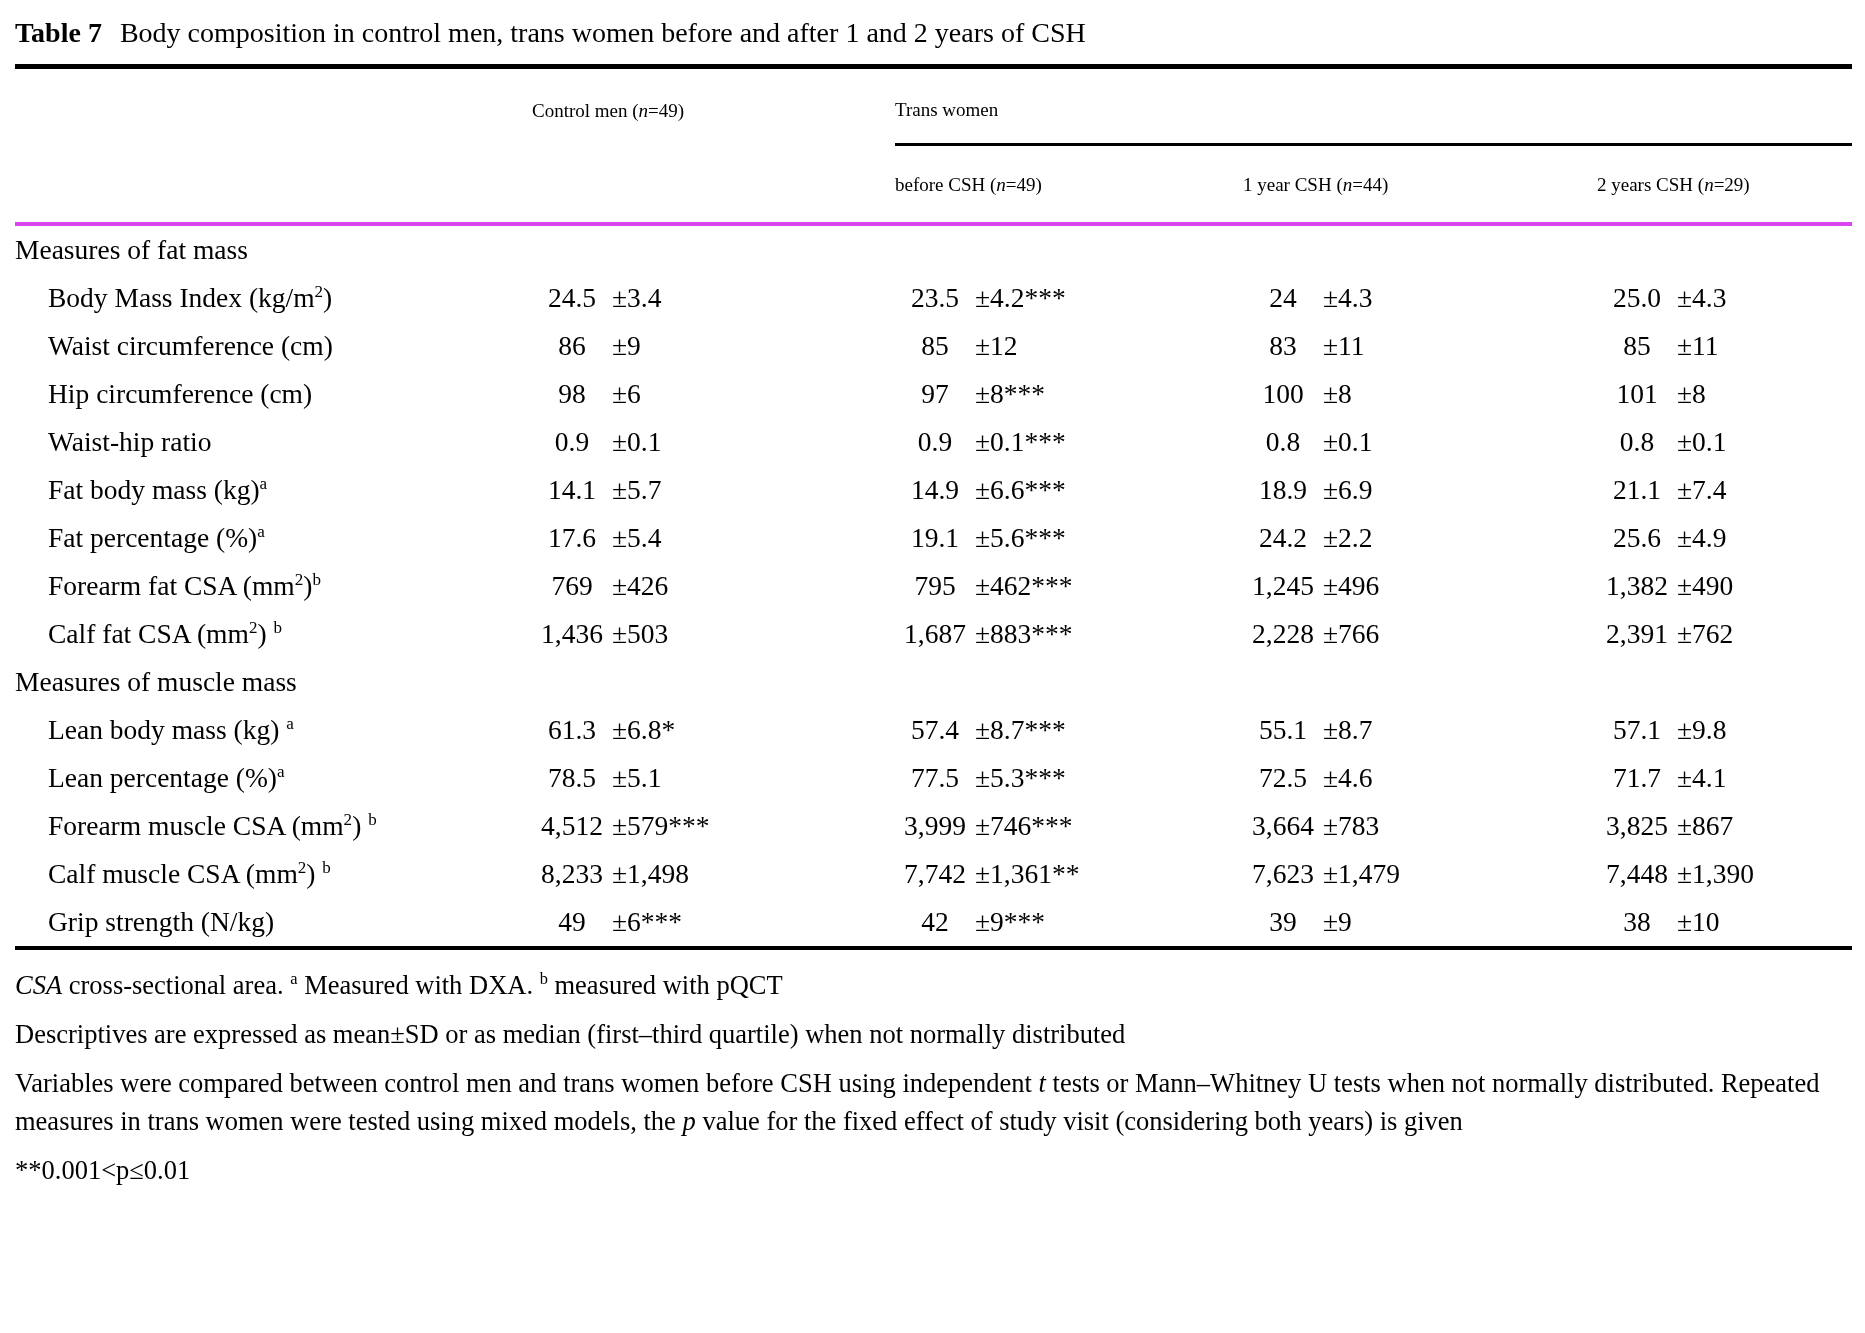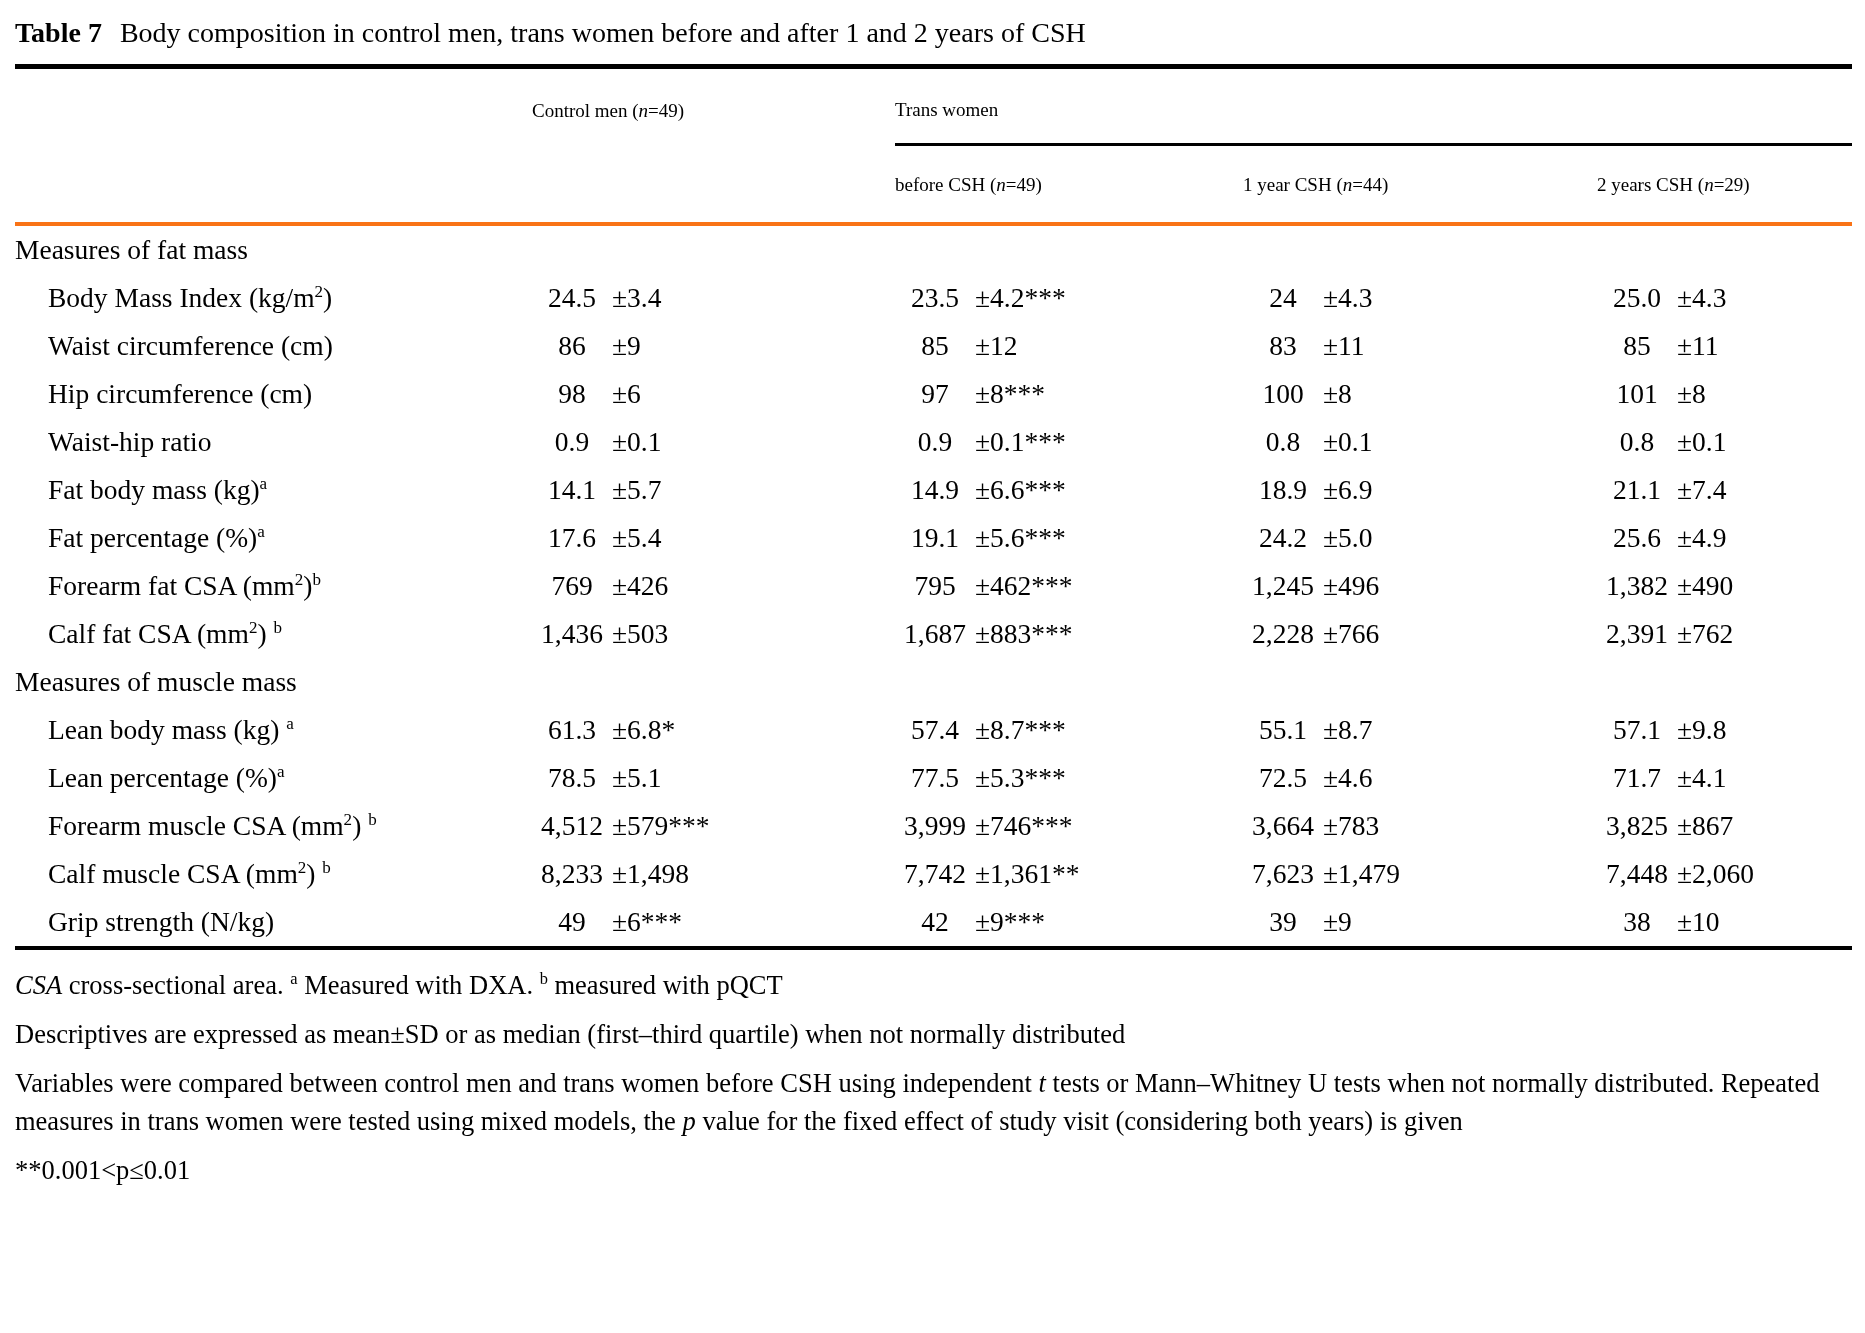--- a/index.html
+++ b/index.html
@@ -54,21 +54,21 @@
     padding: 0;
     vertical-align: middle;
   }
   tr.hrow1 th {
     border-top: 5px solid #000;
     padding-top: 24px;
     padding-bottom: 16px;
   }
   tr.hrow1 th.group { border-bottom: 3px solid #000; }
   tr.hrow2 th {
-    border-bottom: 4px solid #f97316;
+    border-bottom: 4px solid #d946ef;
     padding-top: 22px;
     padding-bottom: 20px;
   }
 
   td {
     font-size: 27.5px;
     line-height: 34px;
     height: 48px;
     padding: 0;
     vertical-align: middle;
@@ -279,21 +279,21 @@
         </td>
         <td>
           <div class="val">
             <span class="vl">19.1</span>
             <span class="vr">±5.6***</span>
           </div>
         </td>
         <td>
           <div class="val">
             <span class="vl">24.2</span>
-            <span class="vr">±5.0</span>
+            <span class="vr">±2.2</span>
           </div>
         </td>
         <td>
           <div class="val">
             <span class="vl">25.6</span>
             <span class="vr">±4.9</span>
           </div>
         </td>
       </tr>
       <tr>
@@ -454,21 +454,21 @@
         </td>
         <td>
           <div class="val">
             <span class="vl">7,623</span>
             <span class="vr">±1,479</span>
           </div>
         </td>
         <td>
           <div class="val">
             <span class="vl">7,448</span>
-            <span class="vr">±2,060</span>
+            <span class="vr">±1,390</span>
           </div>
         </td>
       </tr>
       <tr class="body-last">
         <td class="lbl indent">Grip strength (N/kg)</td>
         <td>
           <div class="val">
             <span class="vl">49</span>
             <span class="vr">±6***</span>
           </div>

